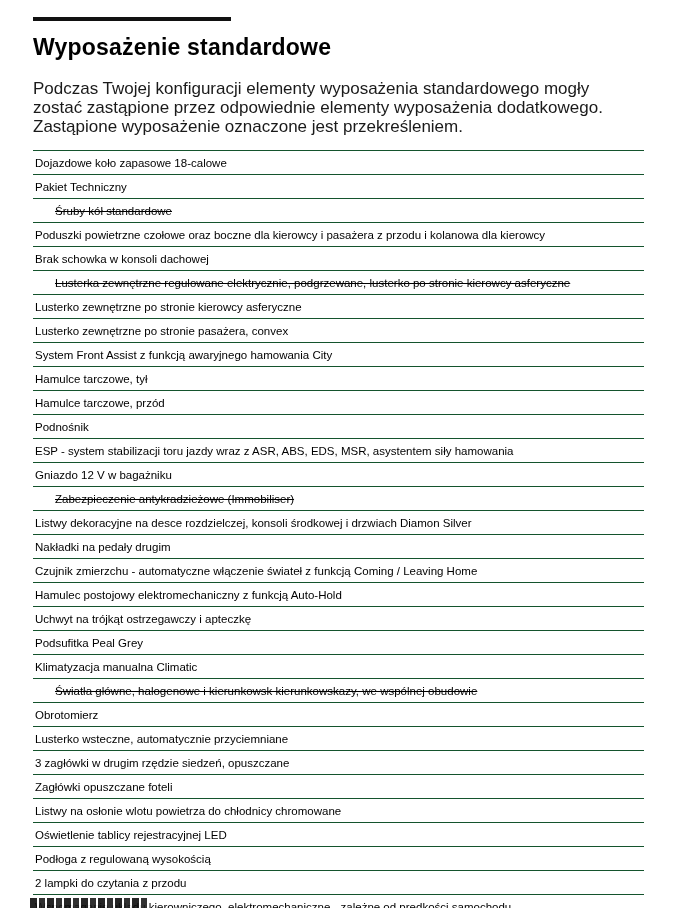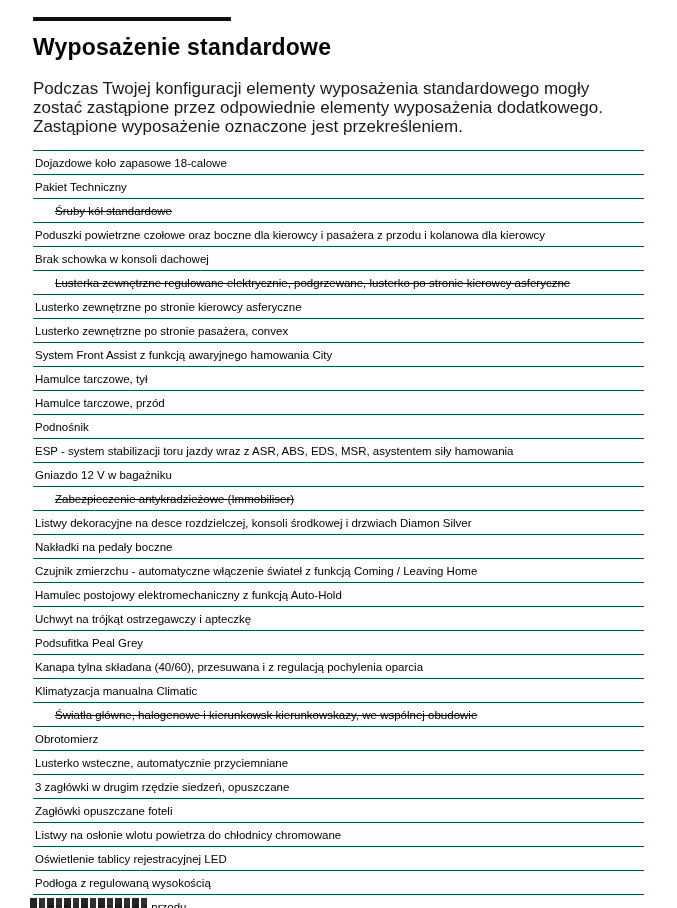--- a/index.html
+++ b/index.html
@@ -90,26 +90,25 @@
       <div class="row"><span>Lusterko zewnętrzne po stronie kierowcy asferyczne</span></div>
       <div class="row"><span>Lusterko zewnętrzne po stronie pasażera, convex</span></div>
       <div class="row"><span>System Front Assist z funkcją awaryjnego hamowania City</span></div>
       <div class="row"><span>Hamulce tarczowe, tył</span></div>
       <div class="row"><span>Hamulce tarczowe, przód</span></div>
       <div class="row"><span>Podnośnik</span></div>
       <div class="row"><span>ESP - system stabilizacji toru jazdy wraz z ASR, ABS, EDS, MSR, asystentem siły hamowania</span></div>
       <div class="row"><span>Gniazdo 12 V w bagażniku</span></div>
       <div class="row struck"><span>Zabezpieczenie antykradzieżowe (Immobiliser)</span></div>
       <div class="row"><span>Listwy dekoracyjne na desce rozdzielczej, konsoli środkowej i drzwiach Diamon Silver</span></div>
-      <div class="row"><span>Nakładki na pedały boczne</span></div>
+      <div class="row"><span>Nakładki na pedały drugim</span></div>
       <div class="row"><span>Czujnik zmierzchu - automatyczne włączenie świateł z funkcją Coming / Leaving Home</span></div>
       <div class="row"><span>Hamulec postojowy elektromechaniczny z funkcją Auto-Hold</span></div>
       <div class="row"><span>Uchwyt na trójkąt ostrzegawczy i apteczkę</span></div>
       <div class="row"><span>Podsufitka Peal Grey</span></div>
-      <div class="row"><span>Kanapa tylna składana (40/60), przesuwana i z regulacją pochylenia oparcia</span></div>
       <div class="row"><span>Klimatyzacja manualna Climatic</span></div>
       <div class="row struck"><span>Światła główne, halogenowe i kierunkowsk kierunkowskazy, we wspólnej obudowie</span></div>
       <div class="row"><span>Obrotomierz</span></div>
       <div class="row"><span>Lusterko wsteczne, automatycznie przyciemniane</span></div>
       <div class="row"><span>3 zagłówki w drugim rzędzie siedzeń, opuszczane</span></div>
       <div class="row"><span>Zagłówki opuszczane foteli</span></div>
       <div class="row"><span>Listwy na osłonie wlotu powietrza do chłodnicy chromowane</span></div>
       <div class="row"><span>Oświetlenie tablicy rejestracyjnej LED</span></div>
       <div class="row"><span>Podłoga z regulowaną wysokością</span></div>
       <div class="row"><span>2 lampki do czytania z przodu</span></div>

